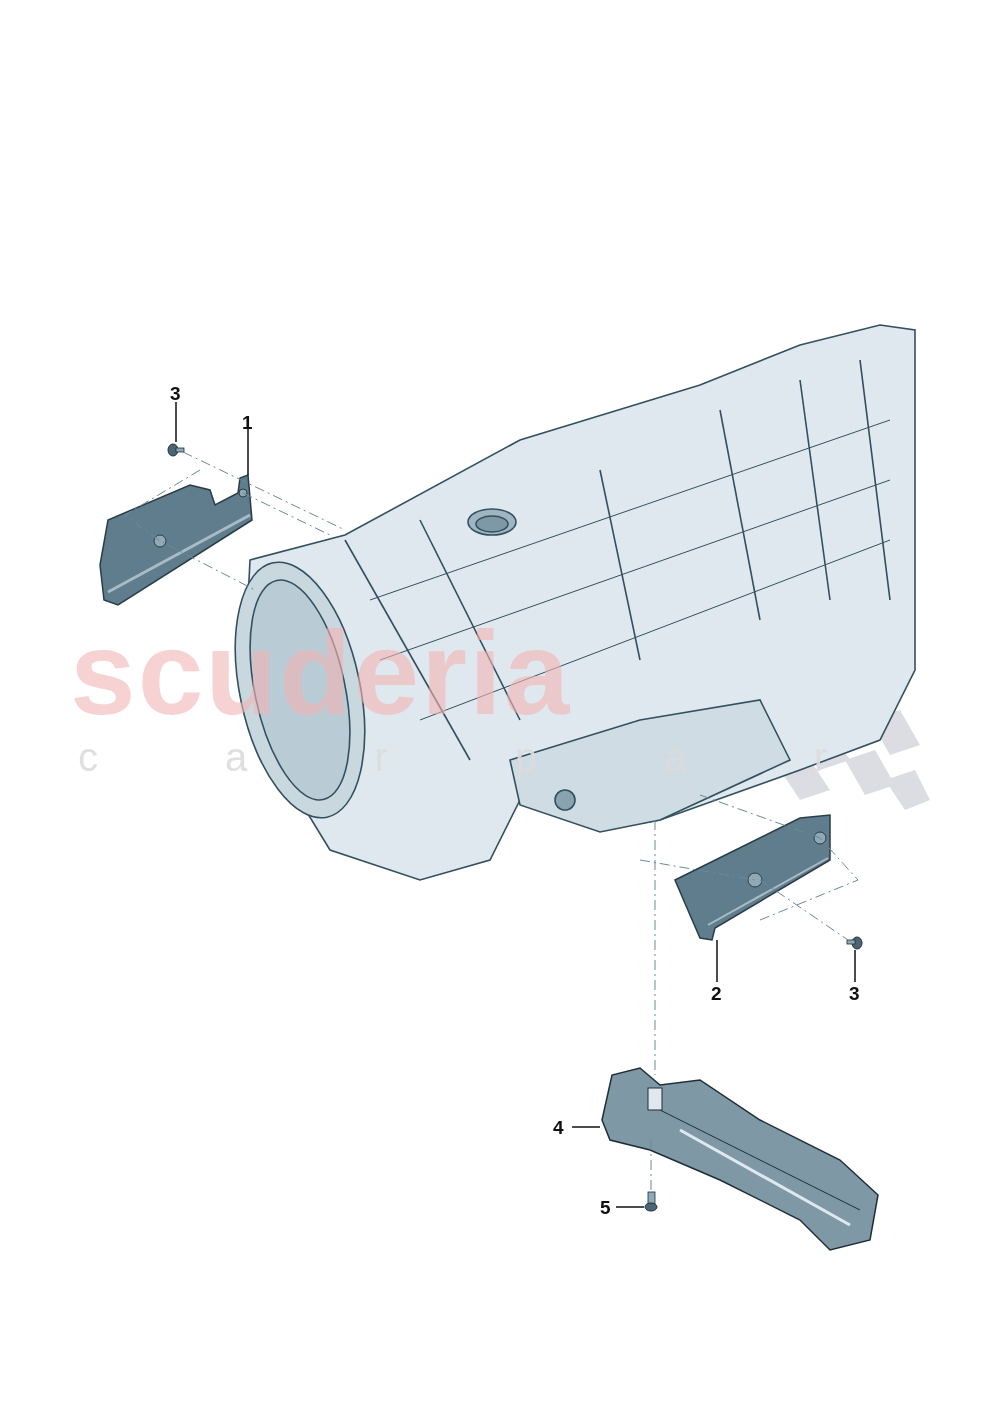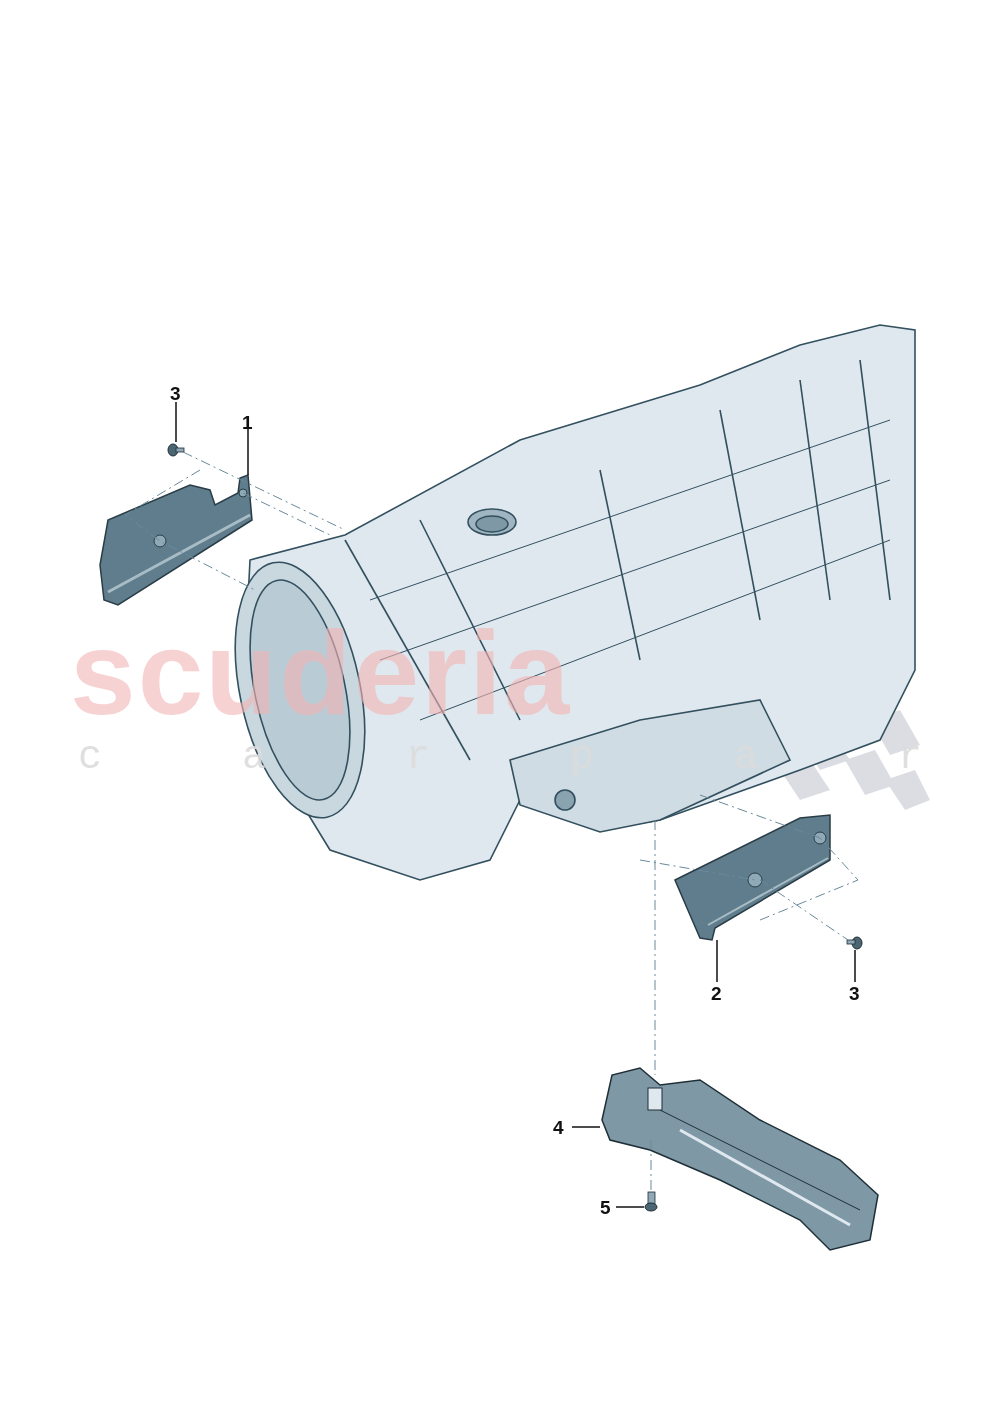--- a/index.html
+++ b/index.html
@@ -1,20 +1,20 @@
 <!DOCTYPE html>
 <html><head>
 <meta charset="utf-8">
 <style>
   html, body { margin:0; padding:0; background:#ffffff; }
   body { width:992px; height:1403px; position:relative; overflow:hidden; font-family:"Liberation Sans", sans-serif; }
   #canvas { position:absolute; left:0; top:0; width:992px; height:1403px; }
   .callout { position:absolute; font-family:"Liberation Sans", sans-serif; font-size:19px; font-weight:bold; color:#111; line-height:1; }
   .wm-main { position:absolute; left:70px; top:605px; font-family:"Liberation Sans", sans-serif; font-weight:bold; font-size:118px; color:#f3b5b5; opacity:0.6; letter-spacing:2px; }
-  .wm-sub { position:absolute; left:78px; top:735px; font-family:Liberation Mono, monospace; font-size:40px; color:#dcdcdc; letter-spacing:58px; opacity:0.9; }
+  .wm-sub { position:absolute; left:78px; top:735px; font-family:Liberation Sans, sans-serif; font-size:40px; color:#dcdcdc; letter-spacing:58px; opacity:0.9; }
 </style>
 </head>
 <body>
 
 <svg id="canvas" viewBox="0 0 992 1403" xmlns="http://www.w3.org/2000/svg">
 
   <g fill="#d6d8de" opacity="0.85">
     <polygon points="830,700 860,690 880,720 850,730"></polygon>
     <polygon points="870,720 900,710 920,745 890,755"></polygon>
     <polygon points="800,740 830,730 850,760 820,770"></polygon>

